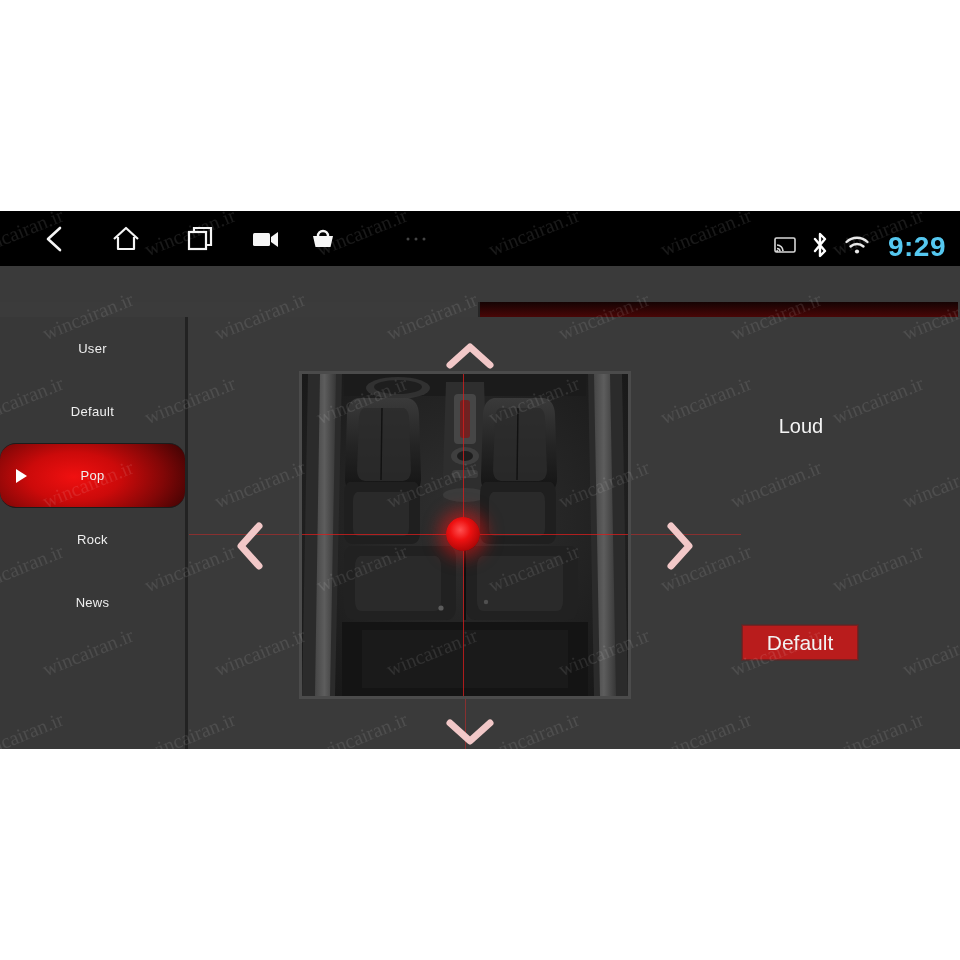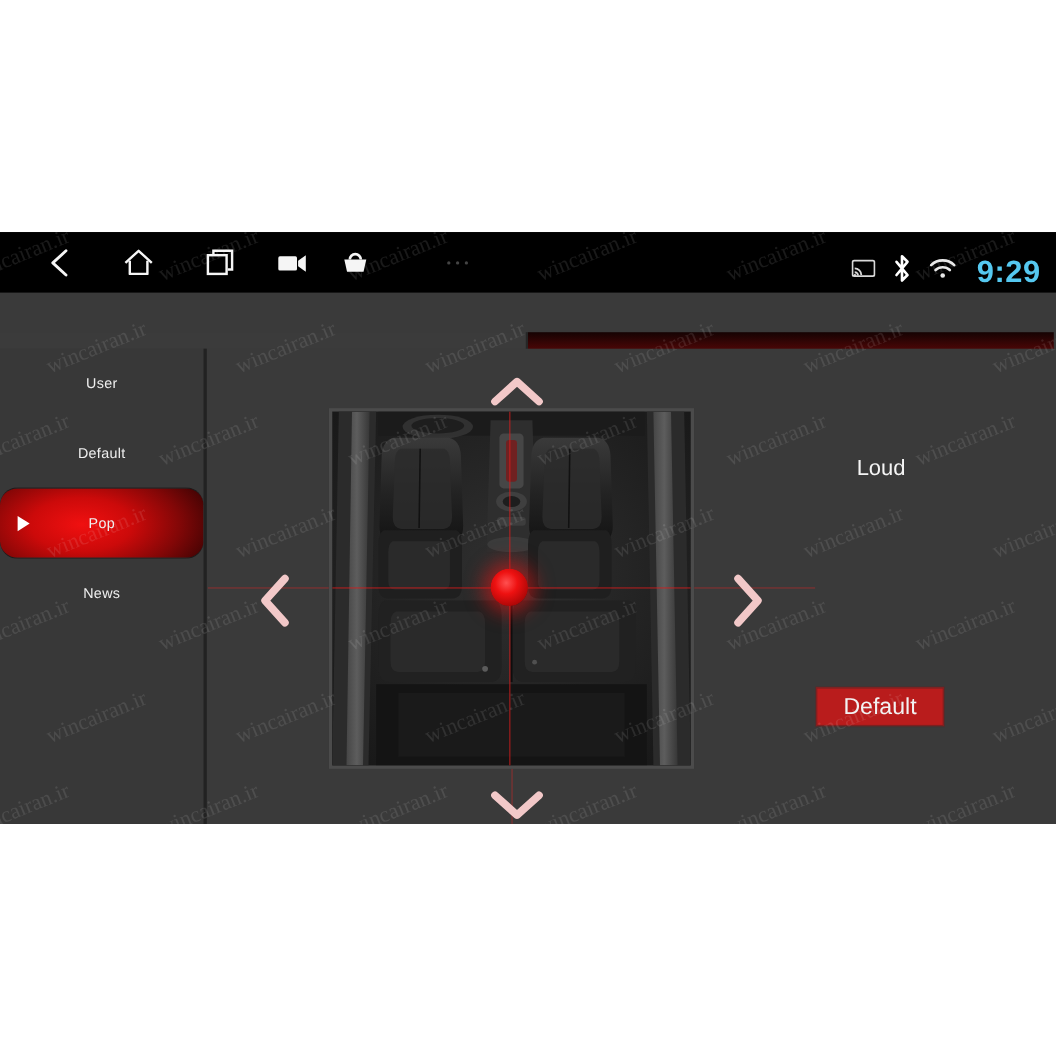--- a/index.html
+++ b/index.html
@@ -332,20 +332,23 @@
     <div id="sidebar">
       <div class="preset">
         <span>User</span>
       </div>
       <div class="preset">
         <span>Default</span>
       </div>
       <div class="preset active">
         <span class="marker"></span>
         <span>Pop</span>
+      </div>
+      <div class="preset">
+        <span>Rock</span>
       </div>
       <div class="preset">
         <span>News</span>
       </div>
     </div>
 
     <div id="crossline-h"></div>
     <div id="crossline-v"></div>
 
     <div id="zonepad">

